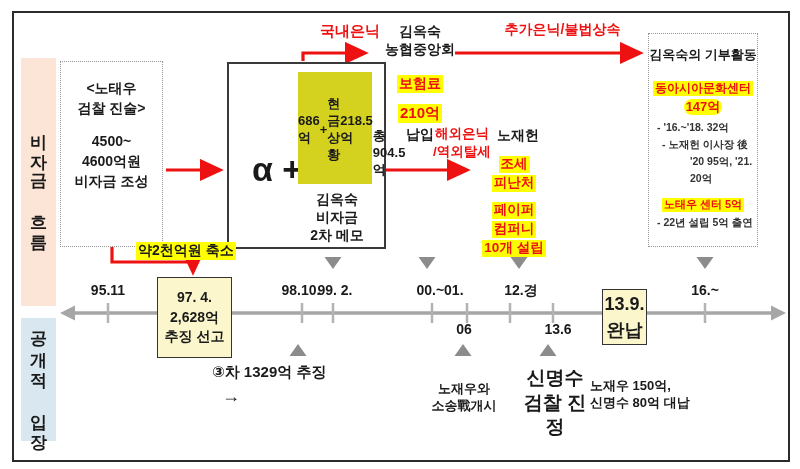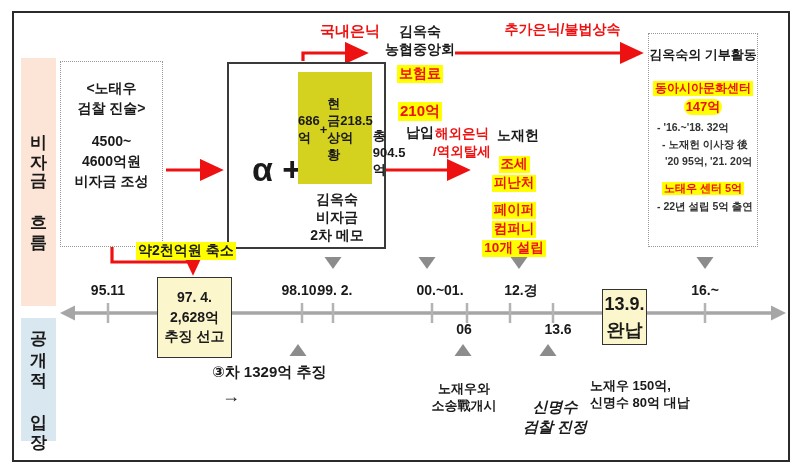--- a/index.html
+++ b/index.html
@@ -119,22 +119,22 @@
   <div class="abs red b ctr z2 stack" style="left:428px;top:125px;width:68px;font-size:13.5px;">
     <div>해외은닉</div>
     <div>/역외탈세</div>
   </div>
   <div class="abs red b ctr z2" style="left:500px;top:21px;width:125px;font-size:14px;">추가은닉/불법상속</div>
   <div class="abs b z2" style="left:136px;top:242px;font-size:14px;"><span class="hl">약2천억원 축소</span></div>
 
   <div class="abs b ctr z2 stack" style="left:381px;top:22px;width:78px;font-size:14px;">
     <div>김옥숙</div>
     <div>농협중앙회</div>
-    <div style="margin-top:6px;"><span class="hl red">보험료</span></div>
-    <div style="margin-top:18px;font-size:15px;"><span class="hl red">210억</span></div>
+    <div style="margin-top:16px;"><span class="hl red">보험료</span></div>
+    <div style="margin-top:10px;font-size:15px;"><span class="hl red">210억</span></div>
     <div style="margin-top:2px;">납입</div>
   </div>
 
   <div class="abs b z2" style="left:497px;top:127px;font-size:14px;">노재헌</div>
   <div class="abs b ctr z2 stack" style="left:483px;top:155px;width:62px;font-size:13.5px;">
     <div><span class="hl red">조세</span></div>
     <div style="margin-top:1px;"><span class="hl red">피난처</span></div>
   </div>
   <div class="abs b ctr z2 stack" style="left:478px;top:201px;width:72px;font-size:13.5px;">
     <div><span class="hl red">페이퍼</span></div>
@@ -142,21 +142,21 @@
     <div style="margin-top:1px;"><span class="hl red">10개 설립</span></div>
   </div>
 
   <div class="abs dotbox donation z2">
     <div class="b" style="font-size:13px;">김옥숙의 기부활동</div>
     <div style="margin-top:14px;"><span class="hl red b" style="font-size:12px;">동아시아문화센터</span></div>
     <div style="margin-top:1px;"><span class="hl red b" style="font-size:13px;border-radius:8px;">147억</span></div>
     <div class="notes" style="margin-top:4px;">
       <div>- '16.~'18. 32억</div>
       <div style="padding-left:5px;">- 노재헌 이사장 後</div>
-      <div style="padding-left:8px;">'20 95억, '21. 20억</div>
+      <div style="padding-left:8px;margin-left:25px;">'20 95억, '21. 20억</div>
     </div>
     <div style="margin-top:8px;"><span class="hl red b" style="font-size:11px;">노태우 센터 5억</span></div>
     <div class="notes" style="margin-top:2px;">
       <div>- 22년 설립 5억 출연</div>
     </div>
   </div>
 
   <div class="abs tl-label" style="left:78px;top:282px;width:60px;">95.11</div>
   <div class="abs tl-label" style="left:271px;top:282px;width:60px;">98.10.</div>
   <div class="abs tl-label" style="left:306px;top:282px;width:58px;">99. 2.</div>
@@ -177,21 +177,21 @@
     <div>완납</div>
   </div>
 
   <div class="abs b z2" style="left:212px;top:363px;font-size:15px;">③차 1329억 추징</div>
   <div class="abs b z2" style="left:222px;top:386px;font-size:18px;">→</div>
 
   <div class="abs b ctr z2 stack" style="left:428px;top:381px;width:72px;font-size:13px;">
     <div>노재우와</div>
     <div>소송戰개시</div>
   </div>
-  <div class="abs b ctr z2 stack" style="left:519px;top:397px;width:72px;font-size:15px;font-style:italic;">
+  <div class="abs b ctr z2 stack" style="left:519px;top:366px;width:72px;font-size:19px;">
     <div>신명수</div>
     <div>검찰 진정</div>
   </div>
   <div class="abs b z2 stack" style="left:590px;top:378px;font-size:13px;">
     <div>노재우 150억,</div>
     <div>신명수 80억 대납</div>
   </div>
 
 </div>
 

